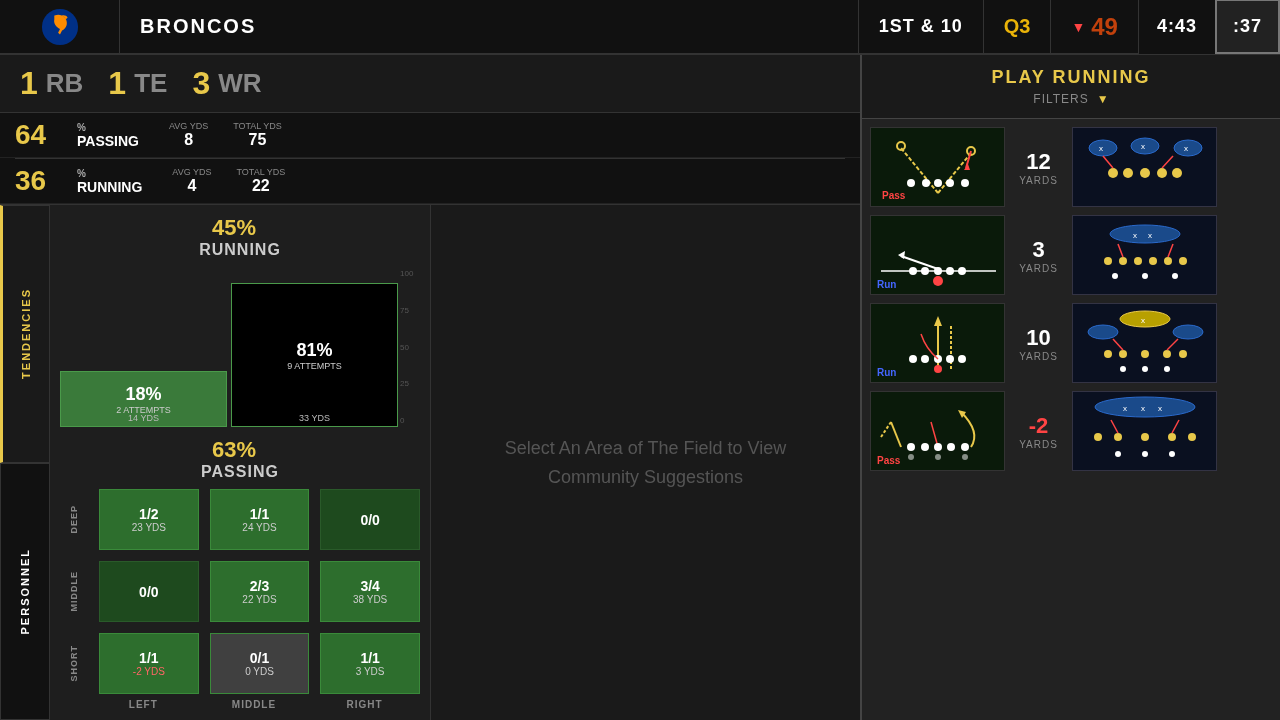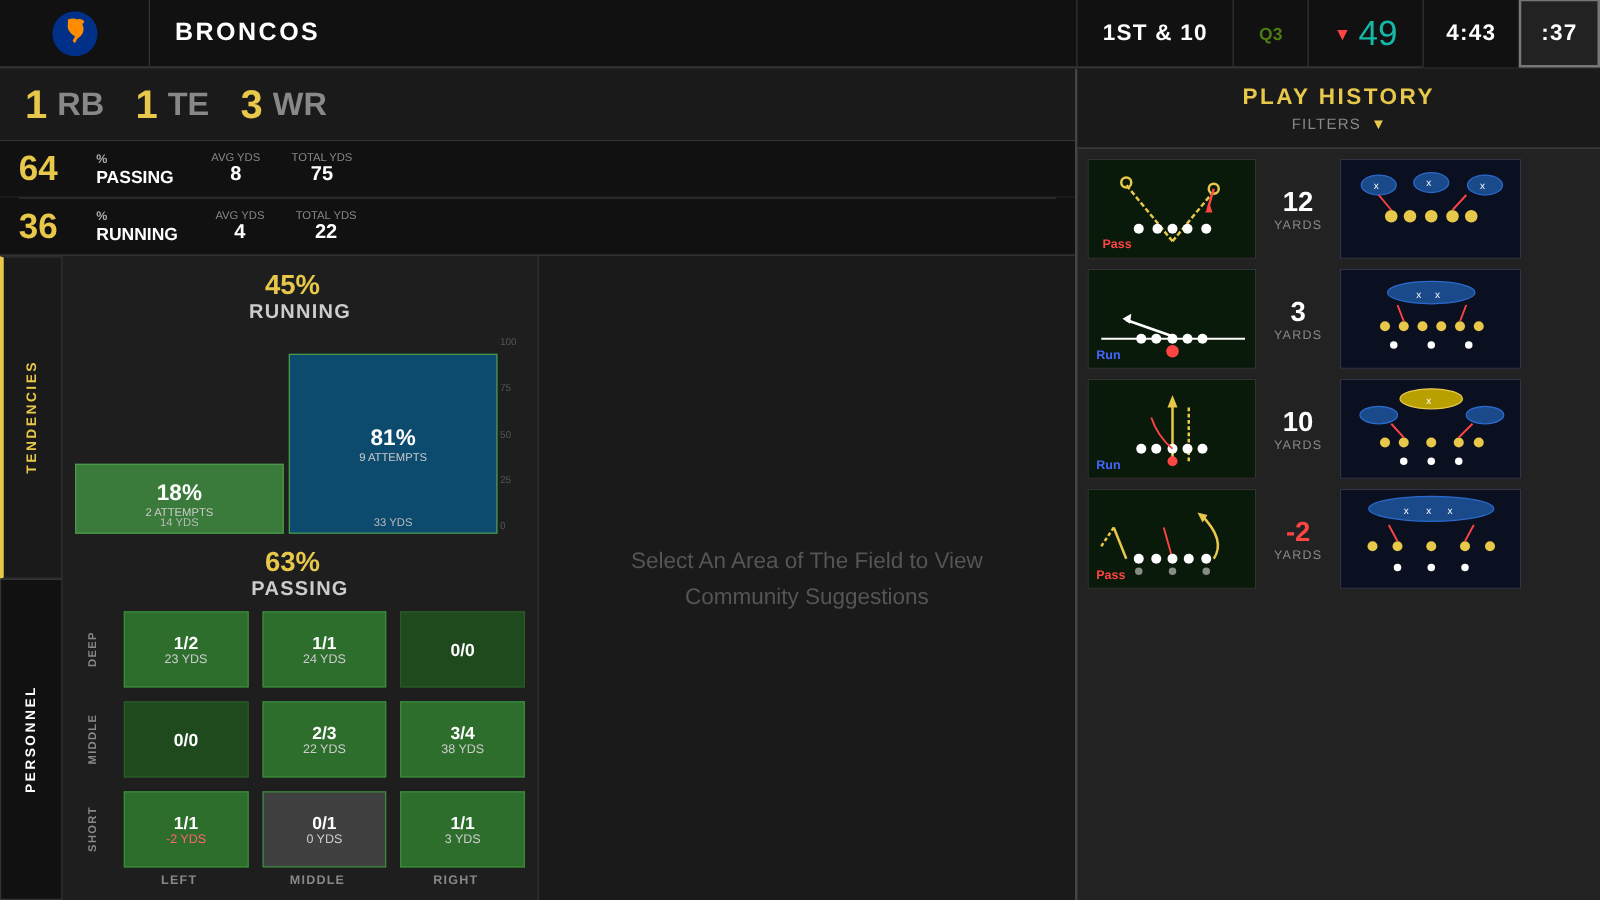--- a/index.html
+++ b/index.html
@@ -57,37 +57,37 @@
       align-items: center;
       justify-content: center;
     }
     .info-label {
       color: #fff;
       font-size: 18px;
       font-weight: bold;
       letter-spacing: 1px;
     }
     .info-quarter {
-      font-size: 14px;
-      color: #4d7c0f;
+      font-size: 20px;
+      color: #eab308;
       font-weight: bold;
     }
     .info-score {
       display: flex;
       align-items: center;
       gap: 6px;
     }
     .down-arrow {
       color: #ff4444;
       font-size: 14px;
     }
     .score-num {
-      font-size: 28px;
-      font-weight: normal;
-      color: #14b8a6;
+      font-size: 24px;
+      font-weight: bold;
+      color: #c2410c;
     }
     .timer-block {
       background: #111;
       padding: 0 18px;
       border-left: 1px solid #333;
       height: 55px;
       display: flex;
       align-items: center;
       justify-content: center;
     }
@@ -586,21 +586,21 @@
 
         <div id="running-bars" style="position:relative; height:160px; margin-bottom:10px; display:flex; align-items:flex-end; gap:4px; padding-right:22px;">
           <div class="run-bar-container" style="flex:1; display:flex; flex-direction:column; justify-content:flex-end; height:100%;">
             <div class="run-bar" style="background:#3a7a3a; border:1px solid #4a9a4a; display:flex; flex-direction:column; align-items:center; justify-content:center; height:35%; position:relative;">
               <span class="bar-pct" style="color:#fff; font-size:18px; font-weight:bold;">18%</span>
               <span class="bar-attempts" style="color:#ccc; font-size:9px;">2 ATTEMPTS</span>
               <span style="color:#bbb; font-size:9px; position:absolute; bottom:3px;">14 YDS</span>
             </div>
           </div>
           <div class="run-bar-container" style="flex:1; display:flex; flex-direction:column; justify-content:flex-end; height:100%;">
-            <div class="run-bar" style="background:#0c4a6e; border:1px solid #4a9a4a; display:flex; flex-direction:column; align-items:center; justify-content:center; height:90%; position:relative;">
+            <div class="run-bar" style="background:#000000; border:1px solid #4a9a4a; display:flex; flex-direction:column; align-items:center; justify-content:center; height:90%; position:relative;">
               <span class="bar-pct" style="color:#fff; font-size:18px; font-weight:bold;">81%</span>
               <span class="bar-attempts" style="color:#ccc; font-size:9px;">9 ATTEMPTS</span>
               <span style="color:#bbb; font-size:9px; position:absolute; bottom:3px;">33 YDS</span>
             </div>
           </div>
 
           <div style="position:absolute; right:0; top:0; bottom:0; width:20px; display:flex; flex-direction:column; justify-content:space-between; padding:2px 0;">
             <span style="color:#555; font-size:8px;">100</span>
             <span style="color:#555; font-size:8px;">75</span>
             <span style="color:#555; font-size:8px;">50</span>
@@ -674,21 +674,21 @@
       </div>
 
       <div id="center-area">
         <p class="community-text">Select An Area of The Field to View<br>Community Suggestions</p>
       </div>
     </div>
   </div>
 
   <div id="right-panel">
     <div id="play-history-header">
-      <div class="play-history-title">PLAY HISTORY</div>
+      <div class="play-history-title">PLAY RUNNING</div>
       <div class="filters-row">
         <span class="filters-label">FILTERS</span>
         <span class="filter-arrow">▼</span>
       </div>
     </div>
 
     <div id="play-list">
 
       <div class="play-row">
         <div class="play-card" style="width:135px; height:80px; background:#111; border:1px solid #333; position:relative; overflow:hidden;">

